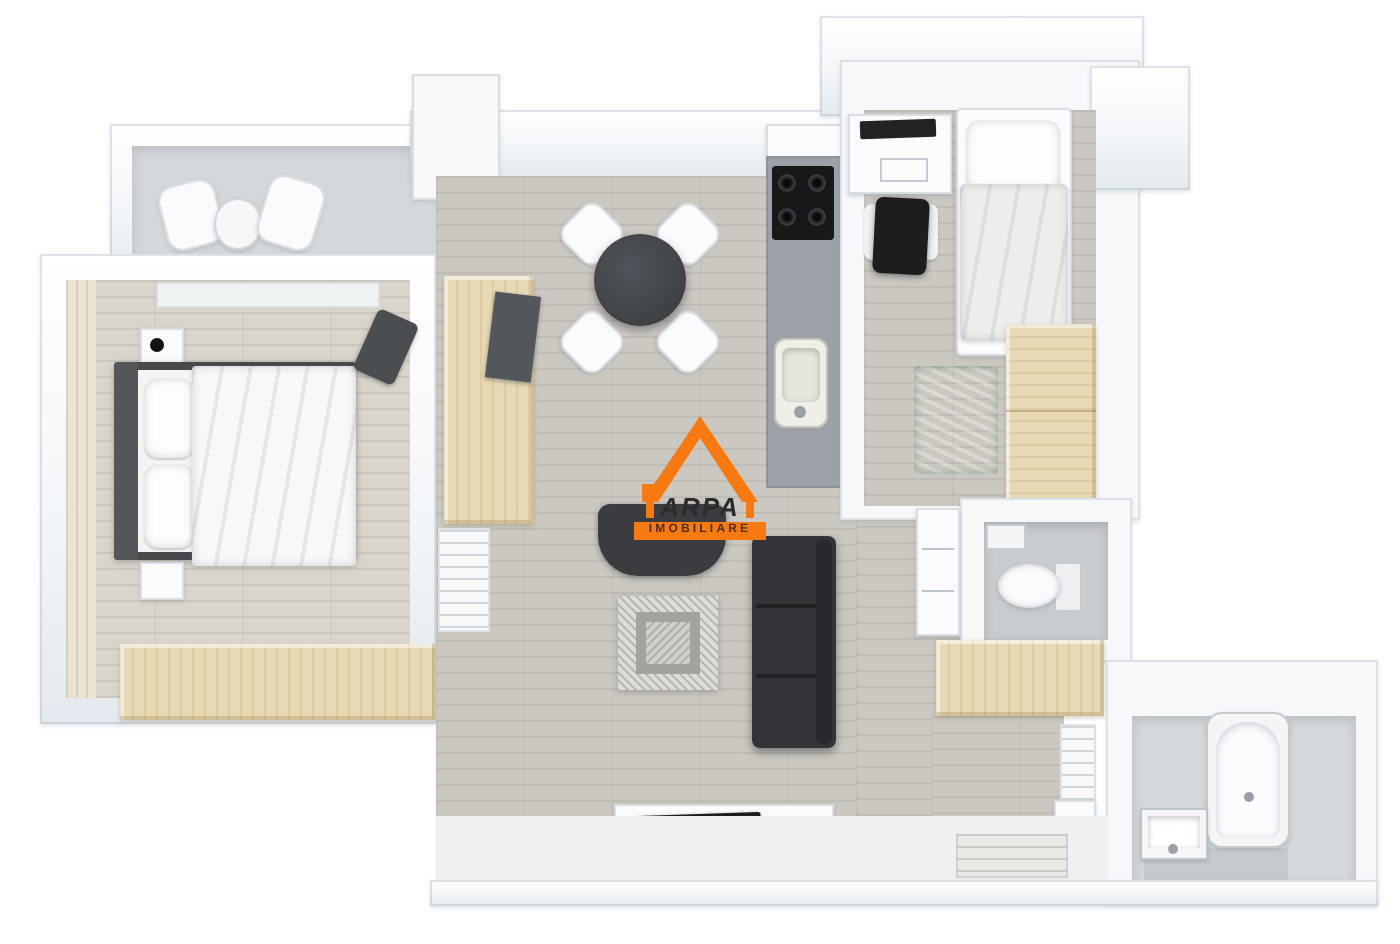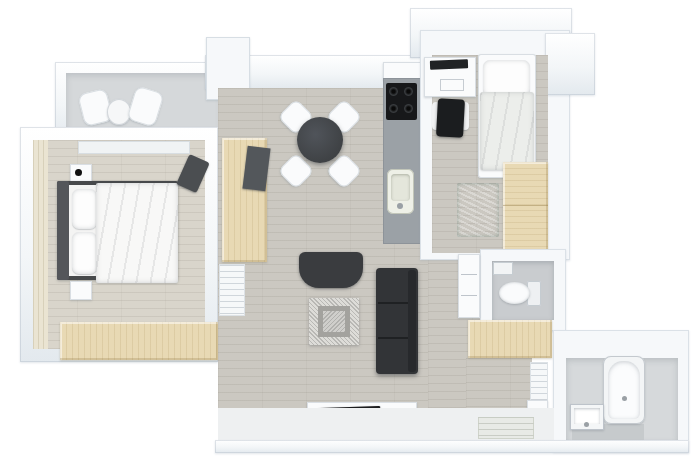--- a/index.html
+++ b/index.html
@@ -169,14 +169,26 @@
     <div class="abs" style="left:4px;top:4px;width:26px;height:16px;background:#ffffff;box-shadow:inset 0 1px 3px rgba(150,158,165,.6);"></div>
     <div class="abs" style="left:14px;top:18px;width:5px;height:5px;border-radius:50%;background:#9aa0a5;"></div>
   </div>
   <div class="abs radiator" style="left:530px;top:362px;width:18px;height:40px;"></div>
   <div class="abs white-furn" style="left:527px;top:400px;width:21px;height:16px;"></div>
 
   <div class="abs floor-hall" style="left:218px;top:408px;width:336px;height:34px;"></div>
   <div class="abs" style="left:478px;top:417px;width:56px;height:22px;background:#e8eae6;background-image:repeating-linear-gradient(to bottom,rgba(170,175,165,.5) 0 1px,rgba(255,255,255,0) 1px 6px);box-shadow:inset 0 0 0 1px rgba(200,205,195,.8);"></div>
   <div class="abs wall" style="left:215px;top:440px;width:474px;height:13px;"></div>
 
+  <div class="abs logo" style="left:315px;top:202px;width:70px;height:68px;">
+    <svg class="abs" style="left:0;top:0;" width="70" height="52" viewBox="0 0 70 52">
+      <polygon points="35,6 64,49 56,49 35,17 14,49 6,49" fill="var(--c-orange)"></polygon>
+      <rect x="6" y="40" width="8" height="9" fill="var(--c-orange)"></rect>
+    </svg>
+    <div class="abs logo-textrow" style="left:0;top:45px;width:70px;height:13px;">
+      <div class="logo-bar"></div>
+      <span class="logo-name">ARPA</span>
+      <div class="logo-bar"></div>
+    </div>
+    <div class="abs logo-band" style="left:2px;top:59px;width:66px;">IMOBILIARE</div>
+  </div>
 
 </div>
 
 </body></html>

